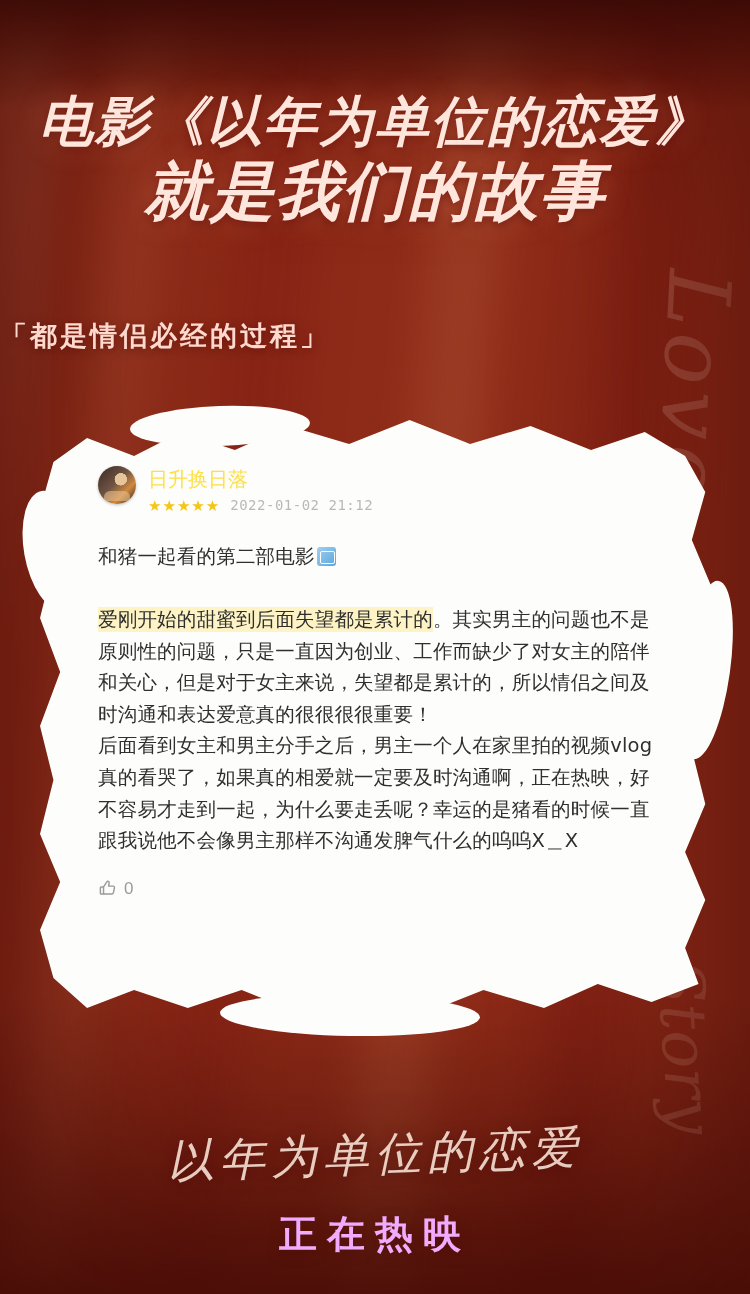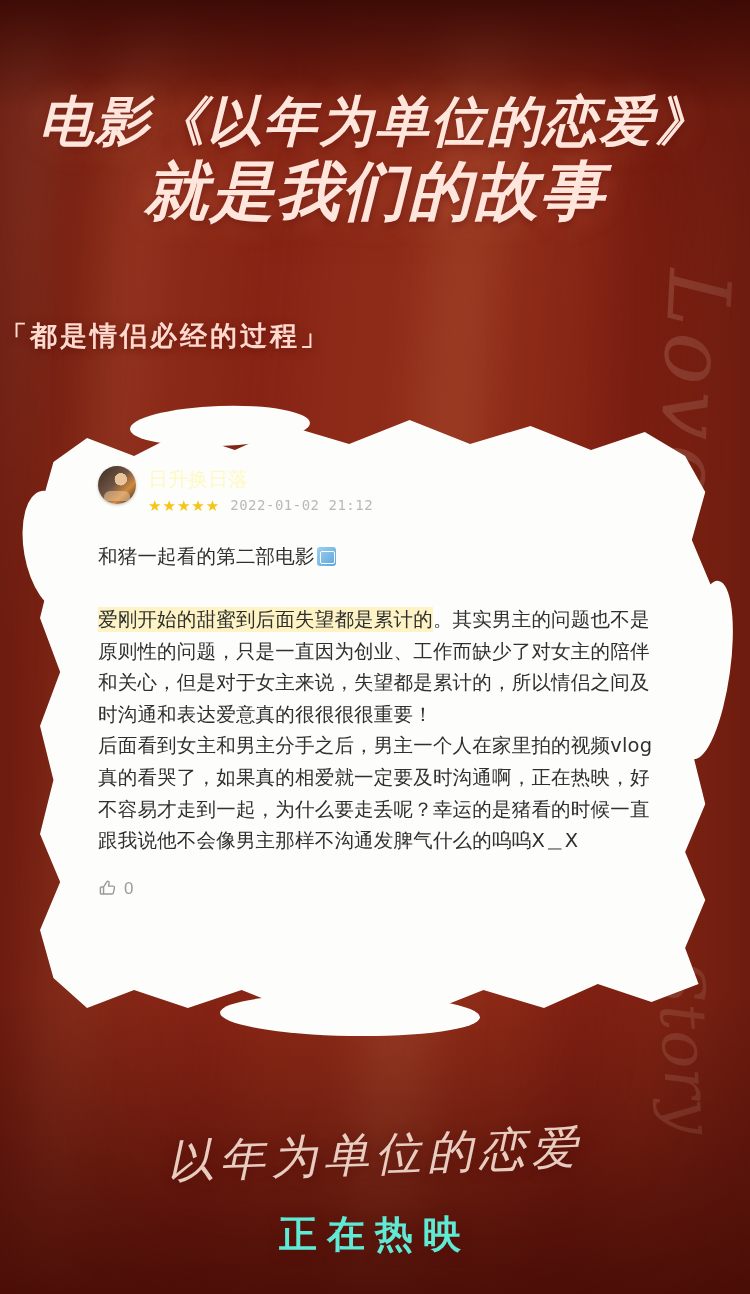--- a/index.html
+++ b/index.html
@@ -185,21 +185,21 @@
     content: "";
     position: absolute;
     left: 6px; bottom: 3px;
     width: 26px; height: 10px;
     background: rgba(235,196,150,0.55);
     border-radius: 6px 6px 2px 2px;
   }
   .reviewer-block { padding-top: 1px; }
   .reviewer-name {
     font-size: 20px;
-    color: #fef9c3;
+    color: #fde047;
     line-height: 1.2;
     font-family: "DejaVu Sans", "Liberation Sans", sans-serif;
   }
   .meta-row {
     display: flex;
     align-items: center;
     gap: 10px;
     margin-top: 6px;
   }
   .stars {
@@ -280,21 +280,21 @@
     pointer-events: none;
   }
   .brand-now {
     position: absolute;
     left: 0; right: 0;
     bottom: 34px;
     text-align: center;
     font-family: "DejaVu Serif", "Liberation Serif", serif;
     font-weight: 700;
     font-size: 38px;
-    color: #5eead4;
+    color: #f0abfc;
     letter-spacing: 10px;
     text-shadow: 0 3px 12px rgba(80,10,5,0.6);
     pointer-events: none;
   }
 </style>
 </head>
 <body>
 
 <div class="poster">
 

